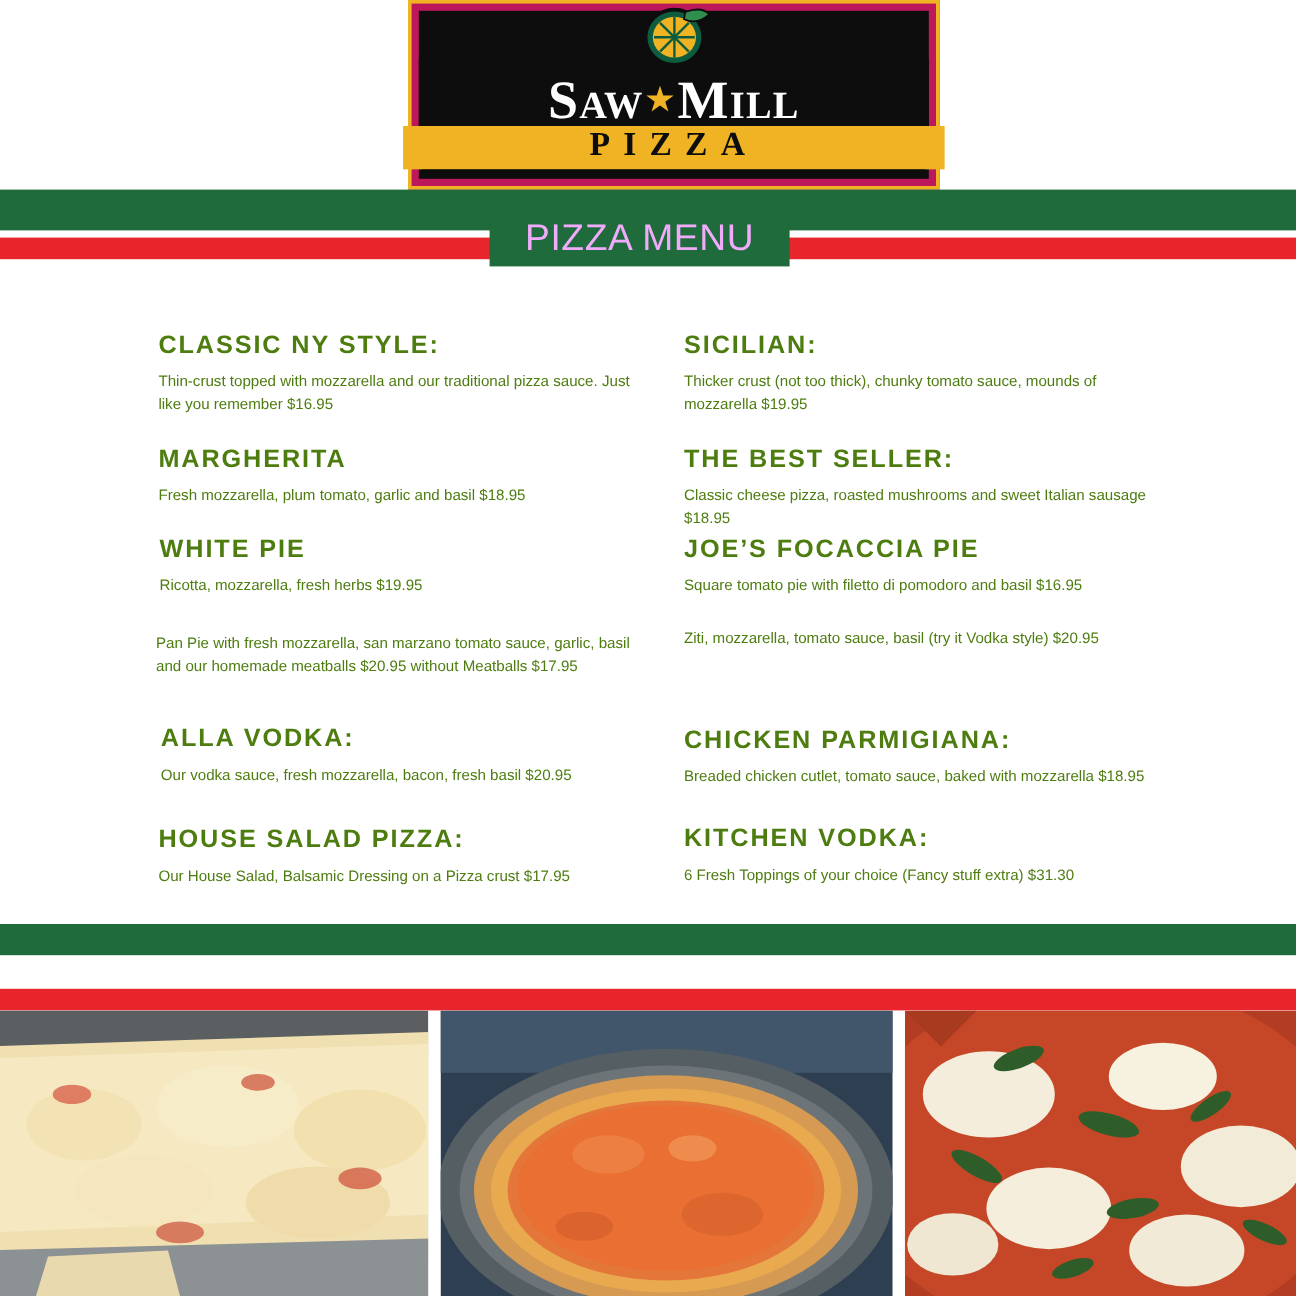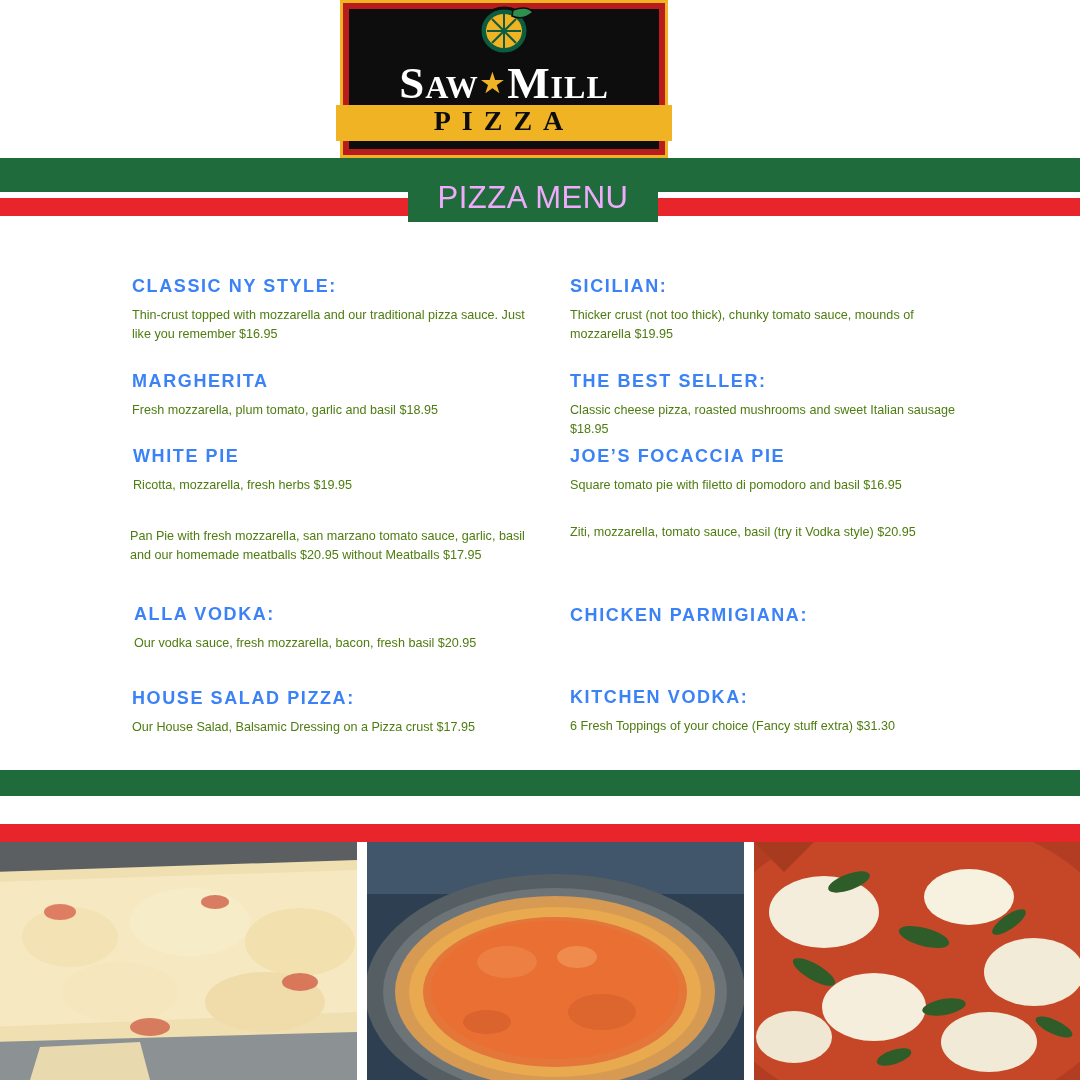--- a/index.html
+++ b/index.html
@@ -13,23 +13,23 @@
     font-family: "Liberation Sans", sans-serif;
     overflow: hidden;
     position: relative;
   }
 
   
   .logo-wrap {
     position: absolute;
     top: 0;
     left: 340px;
-    width: 328px;
+    width: 443px;
     height: 158px;
-    background: #b91c1c;
+    background: #be185d;
     border: 3px solid #f0b323;
     box-sizing: border-box;
   }
   .logo-inner {
     position: absolute;
     left: 6px;
     top: 6px;
     right: 6px;
     bottom: 6px;
     background: #0d0d0d;
@@ -147,23 +147,23 @@
   .col {
     position: absolute;
     top: 0;
     width: 420px;
   }
   .col-left { left: 130px; }
   .col-right { left: 568px; }
 
   .item { margin-bottom: 6px; }
   .item-name {
-    color: #3b82f6;
+    color: #4d7c0f;
     font-weight: bold;
-    font-size: 18px;
+    font-size: 21px;
     letter-spacing: 1.6px;
     margin: 0 0 9px 0;
     white-space: nowrap;
   }
   .item-desc {
     color: #4d7c0f;
     font-size: 12.6px;
     line-height: 19px;
     margin: 0;
     max-width: 400px;
@@ -292,20 +292,21 @@
     </div>
     <div class="item r2">
       <p class="item-name">JOE’S FOCACCIA PIE</p>
       <p class="item-desc">Square tomato pie with filetto di pomodoro and basil $16.95</p>
     </div>
     <div class="item r3">
       <p class="item-desc">Ziti, mozzarella, tomato sauce, basil (try it Vodka style) $20.95</p>
     </div>
     <div class="item r4">
       <p class="item-name">CHICKEN PARMIGIANA:</p>
+      <p class="item-desc">Breaded chicken cutlet, tomato sauce, baked with mozzarella $18.95</p>
     </div>
     <div class="item r5">
       <p class="item-name">KITCHEN VODKA:</p>
       <p class="item-desc">6 Fresh Toppings of your choice (Fancy stuff extra) $31.30</p>
     </div>
   </div>
 
 </div>
 
 <div class="green-bar-bottom"></div>

